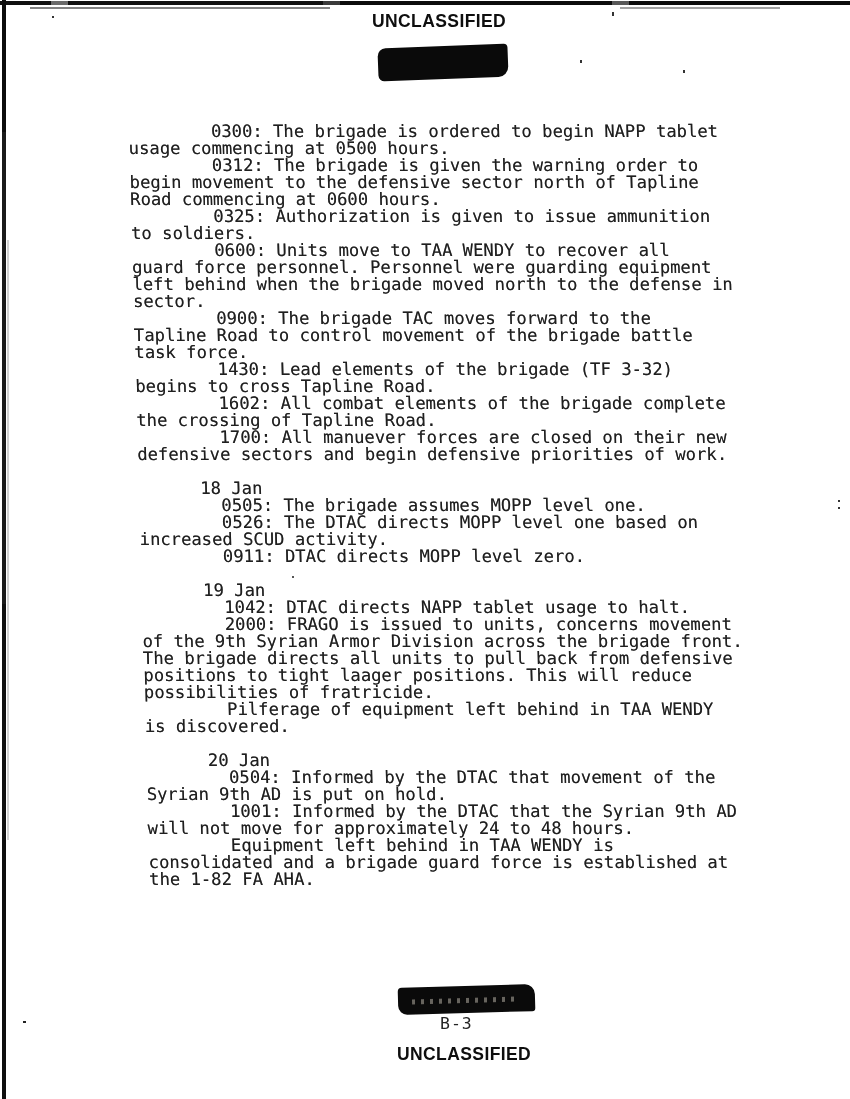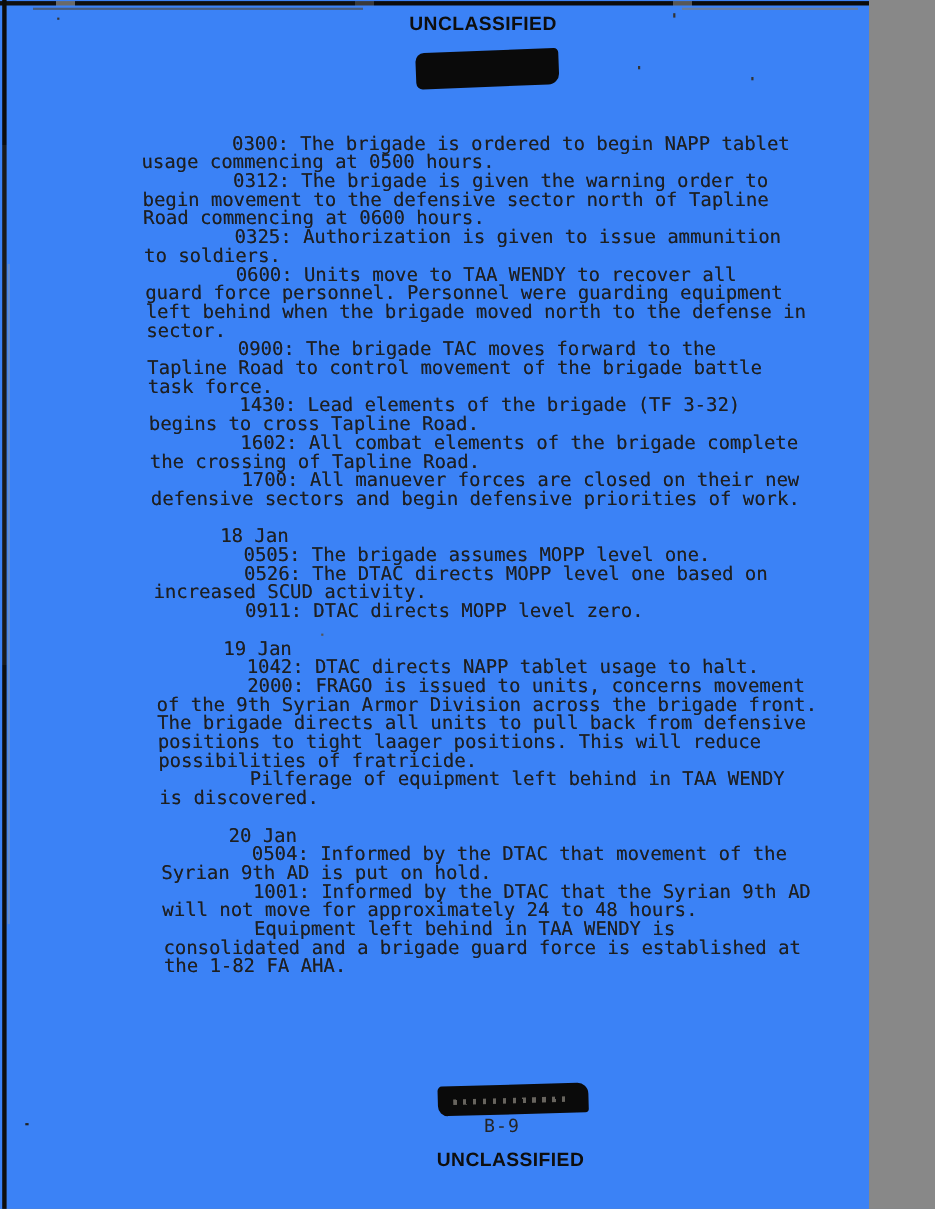--- a/index.html
+++ b/index.html
@@ -1,18 +1,18 @@
 <!DOCTYPE html>
 <html><head>
 <meta charset="utf-8">
 <style>
   html,body { margin:0; padding:0; background:#888; }
   .page {
-    position:relative; width:790px; height:1099px;
-    background:#3b82f6; overflow:hidden;
+    position:relative; width:850px; height:1099px;
+    background:#ffffff; overflow:hidden;
     font-family:"DejaVu Sans Mono", monospace;
   }
   
   .top-border { position:absolute; left:0; top:1px; width:850px; height:4px;
     background:linear-gradient(90deg,#101010 0 6%,#6a6a6a 6% 8%,#101010 8% 38%,#3a3a3a 38% 40%,#0c0c0c 40% 72%,#585858 72% 74%,#0c0c0c 74% 100%); }
   .top-border-2 { position:absolute; left:30px; top:7px; width:300px; height:2px; background:#4c4c4c; opacity:.7; }
   .top-border-3 { position:absolute; left:620px; top:7px; width:160px; height:2px; background:#7a7a7a; opacity:.7; }
   .left-border { position:absolute; left:2px; top:0; width:4px; height:1099px;
     background:linear-gradient(180deg,#0c0c0c 0 12%,#1a1a1a 12% 55%,#0e0e0e 55% 100%); }
   .left-border-fringe { position:absolute; left:7px; top:240px; width:2px; height:600px; background:#9a9a9a; opacity:.45; }
@@ -114,21 +114,21 @@
 will not move for approximately 24 to 48 hours.</pre>
       <pre class="para">        Equipment left behind in TAA WENDY is
 consolidated and a brigade guard force is established at
 the 1-82 FA AHA.</pre>
     </div>
 
   </div>
 
   <div class="redact bottom-bar"></div>
 
-  <div class="page-number">B-9</div>
+  <div class="page-number">B-3</div>
 
   <div class="classification bottom">UNCLASSIFIED</div>
 
   <div class="speck" style="left:52px;top:16px;width:2px;height:2px;"></div>
   <div class="speck" style="left:612px;top:12px;width:2px;height:4px;"></div>
   <div class="speck" style="left:580px;top:60px;width:2px;height:3px;"></div>
   <div class="speck" style="left:683px;top:70px;width:2px;height:3px;"></div>
   <div class="speck" style="left:292px;top:576px;width:2px;height:2px;background:#555;"></div>
   <div class="speck" style="left:838px;top:500px;width:2px;height:2px;"></div>
   <div class="speck" style="left:838px;top:507px;width:2px;height:2px;"></div>

